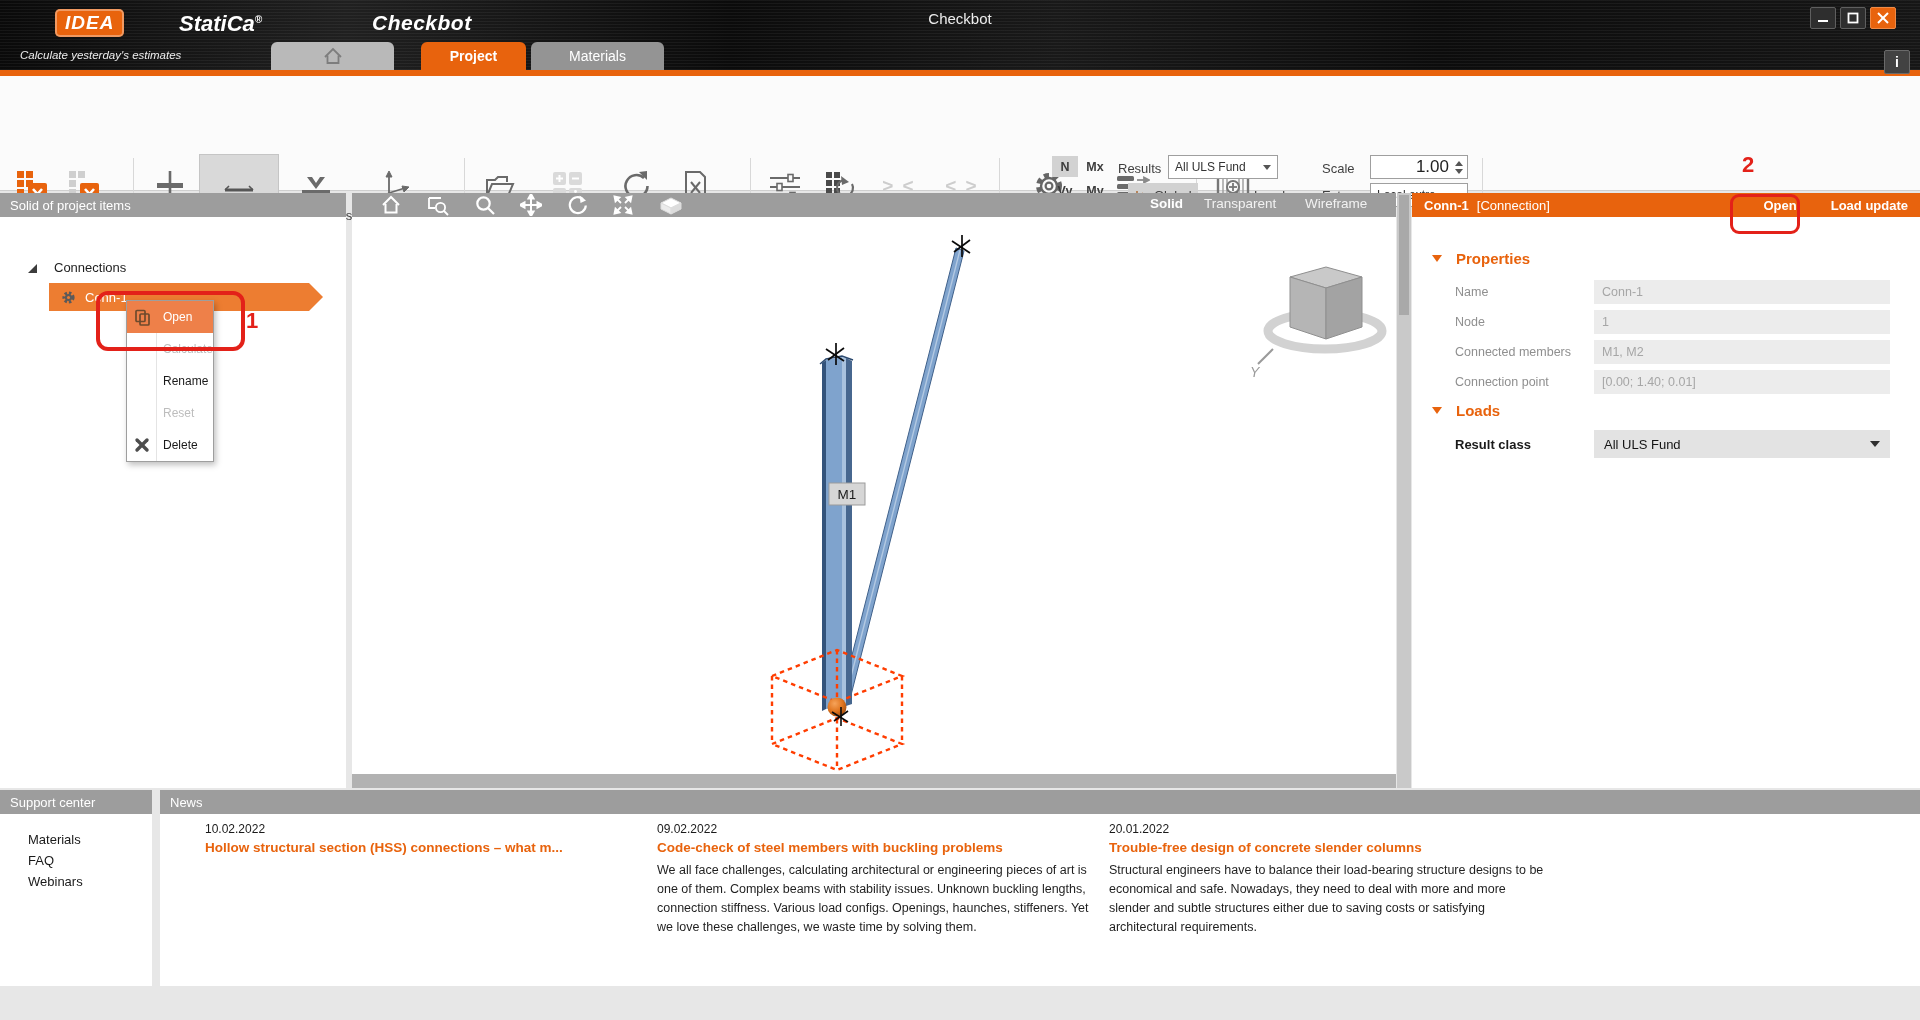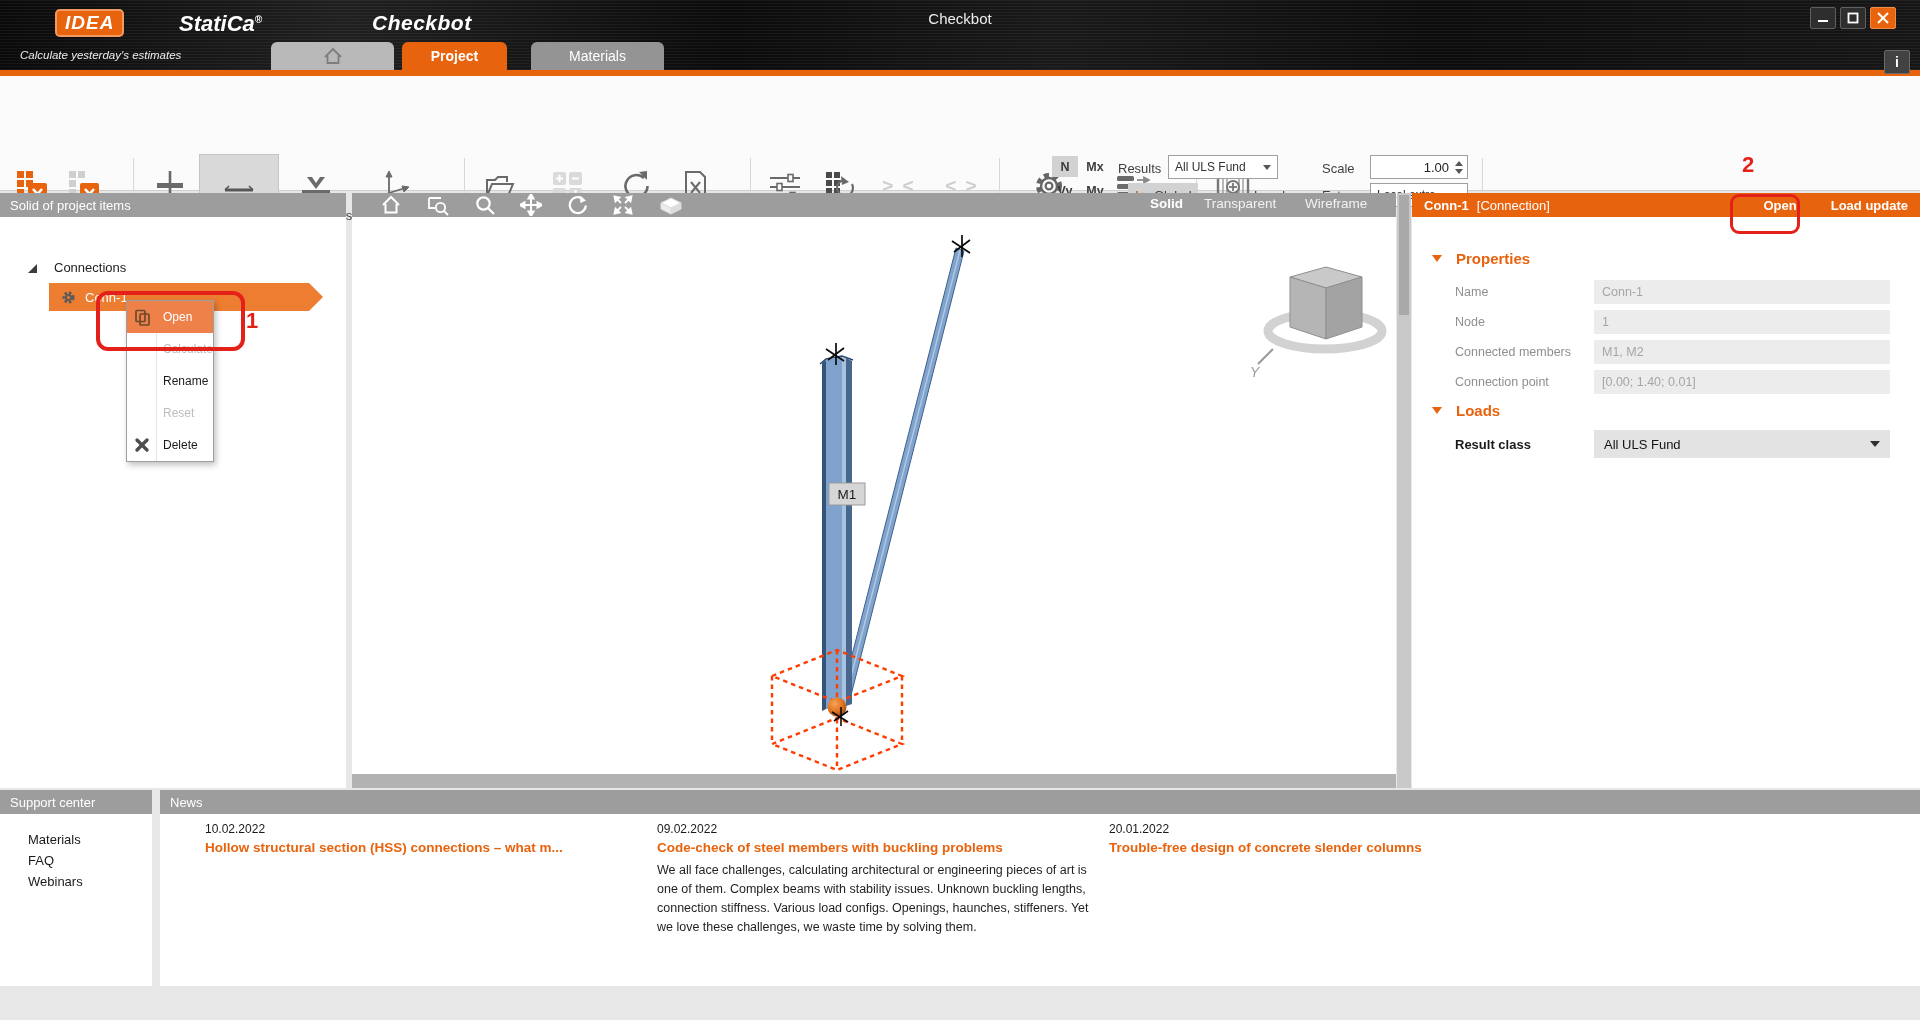--- a/index.html
+++ b/index.html
@@ -22,21 +22,21 @@
   .window-title{left:0;top:10px;width:1920px;text-align:center;color:#ededed;font-size:15px}
   .winbtn{top:7px;width:26px;height:22px;background:#2e2e2e;border:1px solid #5f5f5f;border-radius:2px;
     display:flex;align-items:center;justify-content:center;box-sizing:border-box}
   .winbtn.close{background:#e8630d;border-color:#f08a45}
   .infobtn{left:1884px;top:50px;width:26px;height:24px;background:#424242;border:1px solid #6a6a6a;
     border-radius:2px;color:#fff;font-size:14px;font-weight:bold;display:flex;align-items:center;justify-content:center;box-sizing:border-box}
   
   .tab{top:42px;height:28px;border-radius:6px 6px 0 0;display:flex;align-items:center;justify-content:center;
     font-size:14px;color:#fff;box-sizing:border-box}
   .tab.home{left:271px;width:123px;background:#b9b9b9}
-  .tab.active{left:402px;width:105px;background:#e8630d;font-weight:bold}
+  .tab.active{left:421px;width:105px;background:#e8630d;font-weight:bold}
   .tab.mat{left:531px;width:133px;background:#949494}
   .orange-strip{left:0;top:70px;width:1920px;height:6px;background:#e8630d}
   
   .ribbon{left:0;top:76px;width:1920px;height:115px;background:#fbfbfb;border-bottom:1px solid #cfcfcf;box-sizing:border-box}
   .rbtn{position:absolute;top:82px;height:64px;display:flex;flex-direction:column;align-items:center;
     justify-content:flex-end;gap:6px;color:#6a6a6a;cursor:default}
   .rbtn .lbl{font-size:13px;color:#3f3f3f;white-space:nowrap;line-height:1}
   .rbtn.dis{color:#cdcdcd}
   .rbtn.dis .lbl{color:#c6c6c6}
   .rbtn.sel{background:#d9d9d9;outline:1px solid #c5c5c5;top:79px;height:72px;padding:4px 6px 6px 6px}
@@ -45,21 +45,21 @@
   .ftg{position:absolute;width:26px;height:21px;display:flex;align-items:center;justify-content:center;
     font-size:12.5px;font-weight:bold;color:#3d3d3d}
   .ftg.on{background:#d2d2d2}
   .rlbl{position:absolute;font-size:13px;color:#3f3f3f;line-height:1}
   .dd{position:absolute;background:#fff;border:1px solid #9f9f9f;display:flex;align-items:center;
     justify-content:space-between;font-size:12px;color:#333;padding:0 6px;box-sizing:border-box}
   .caret{width:0;height:0;border-left:4px solid transparent;border-right:4px solid transparent;border-top:5px solid #555}
   .toggle{position:absolute;display:flex;align-items:center;gap:5px;font-size:13px;color:#3f3f3f;padding:0 6px;box-sizing:border-box}
   .toggle.on{background:#d2d2d2}
   .spin{position:absolute;background:#fff;border:1px solid #9f9f9f;display:flex;align-items:center;box-sizing:border-box;padding:0 4px}
-  .spin .val{flex:1;text-align:right;font-size:13px;color:#222;padding-right:6px}
+  .spin .val{flex:1;text-align:right;font-size:17px;color:#222;padding-right:6px}
   .spin .arr{display:flex;flex-direction:column;gap:3px}
   .uptri{width:0;height:0;border-left:4px solid transparent;border-right:4px solid transparent;border-bottom:5px solid #555}
   
   .phead{position:absolute;height:24px;background:#9d9d9d;color:#fff;font-size:13px;display:flex;align-items:center;padding:0 10px;box-sizing:border-box}
   .panel-white{position:absolute;background:#fff}
   
   .tree-root{left:26px;top:260px;display:flex;align-items:center;gap:16px;font-size:13px;color:#1d1d1d}
   .sel-bar{left:49px;top:283px;width:274px;height:28px;background:#ed7d31;display:flex;align-items:center;gap:9px;
     padding-left:12px;box-sizing:border-box;color:#fff;font-size:13px;
     clip-path:polygon(0 0,calc(100% - 14px) 0,100% 50%,calc(100% - 14px) 100%,0 100%)}
@@ -592,20 +592,21 @@
 
 <div class="phead" style="left:160px;top:790px;width:1760px">News</div>
 <div class="panel-white" style="left:160px;top:814px;width:1760px;height:172px">
   <div class="art-date" style="left:45px;top:8px">10.02.2022</div>
   <div class="art-title" style="left:45px;top:26px">Hollow structural section (HSS) connections – what m...</div>
   <div class="art-date" style="left:497px;top:8px">09.02.2022</div>
   <div class="art-title" style="left:497px;top:26px">Code-check of steel members with buckling problems</div>
   <div class="art-body" style="left:497px;top:47px">We all face challenges, calculating architectural or engineering pieces of art is one of them. Complex beams with stability issues. Unknown buckling lengths, connection stiffness. Various load configs. Openings, haunches, stiffeners. Yet we love these challenges, we waste time by solving them.</div>
   <div class="art-date" style="left:949px;top:8px">20.01.2022</div>
   <div class="art-title" style="left:949px;top:26px">Trouble-free design of concrete slender columns</div>
+  <div class="art-body" style="left:949px;top:47px">Structural engineers have to balance their load-bearing structure designs to be economical and safe. Nowadays, they need to deal with more and more slender and subtle structures either due to saving costs or satisfying architectural requirements.</div>
 </div>
 
 <div class="abs statusbar">
   <div class="sb-left">
     <span>Design code :</span>
     <b>EN</b>
   </div>
   <div class="sb-right">
     <span>Autodesk Advance Steel 2022</span>
     <svg width="24" height="16">

